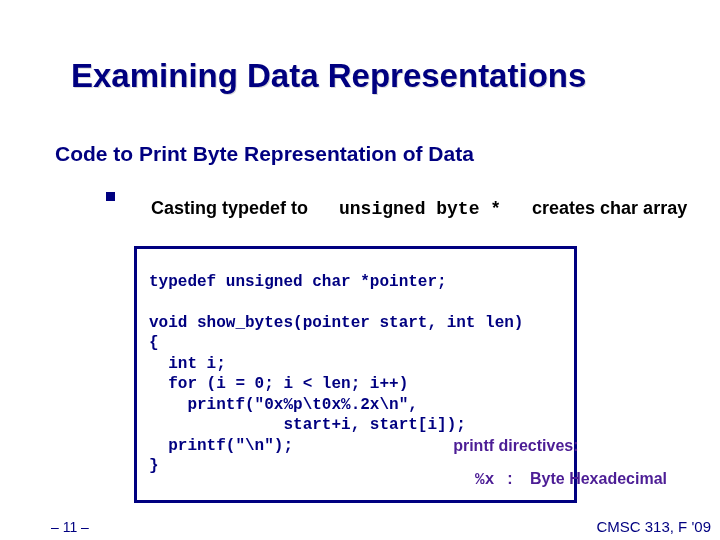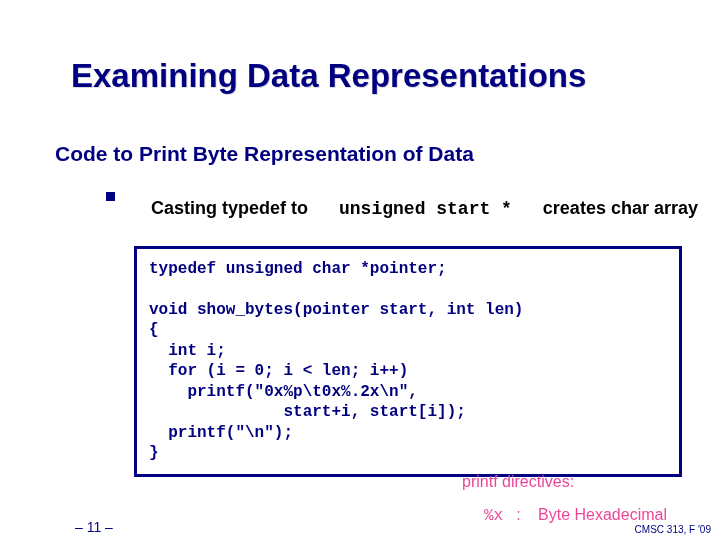--- a/index.html
+++ b/index.html
@@ -40,68 +40,68 @@
   .bullet-text {
     font-size: 18px;
     font-weight: bold;
     color: #000;
   }
   .code-inline {
     font-family: "Courier New", monospace;
   }
   .codebox {
     margin: 14px 0 0 108px;
-    width: 548px;
+    width: 443px;
     border: 3px solid #000080;
     background: #fff;
-    padding: 10px 12px;
+    padding: 23px 12px;
     font-family: "Courier New", monospace;
     font-size: 16px;
     font-weight: bold;
     color: #000080;
     line-height: 1.28;
     white-space: pre;
   }
   .directives {
     position: absolute;
     right: 40px;
-    top: 420px;
+    top: 384px;
     font-size: 16px;
-    font-weight: normal;
-    color: #ec4899;
+    font-weight: bold;
+    color: #4c1d95;
     line-height: 1.25;
   }
   .dir-line { white-space: pre; }
   .dir-code { font-family: "Courier New", monospace; }
   .pagenum {
     position: absolute;
-    left: 36px;
+    left: 12px;
     bottom: 18px;
     font-size: 14px;
     color: #000080;
   }
   .course {
     position: absolute;
     right: 22px;
     bottom: 18px;
-    font-size: 10px;
+    font-size: 15px;
     color: #000080;
   }
 </style>
 </head>
 <body>
 
 <div class="title">Examining Data Representations</div>
 
 <div class="subtitle">Code to Print Byte Representation of Data</div>
 
 <div class="bullet-row">
   <div class="bullet-sq"></div>
   <div class="bullet-text">
-    <span>Casting typedef to </span><span class="code-inline">unsigned start *</span><span> creates char array</span>
+    <span>Casting typedef to </span><span class="code-inline">unsigned byte *</span><span> creates char array</span>
   </div>
 </div>
 
 <div class="codebox">typedef unsigned char *pointer;
 
 void show_bytes(pointer start, int len)
 {
   int i;
   for (i = 0; i &lt; len; i++)
     printf("0x%p\t0x%.2x\n",

